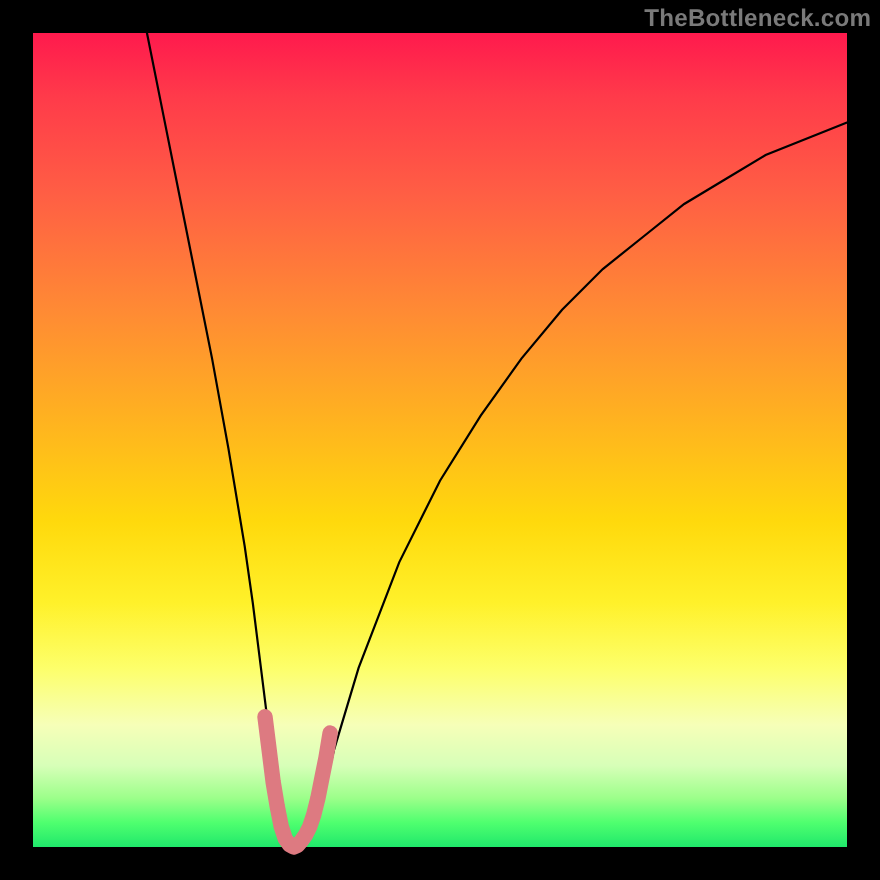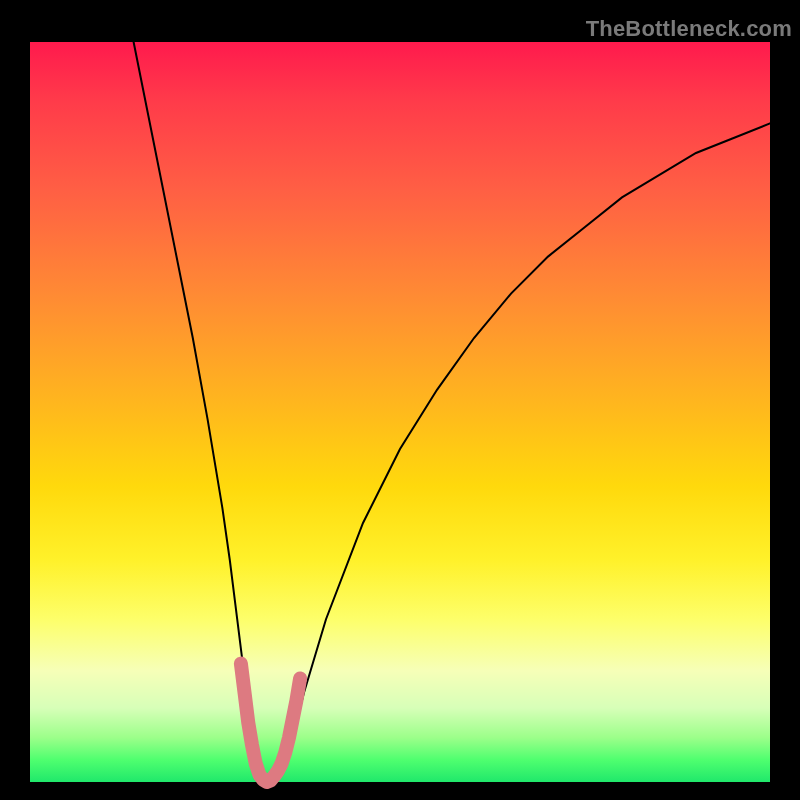--- a/index.html
+++ b/index.html
@@ -10,21 +10,20 @@
     background: #000;
     overflow: hidden;
   }
   .frame {
     position: absolute;
     left: 0;
     top: 0;
     width: 800px;
     height: 754px;
     background: #000;
-    margin-top: 12px;
   }
   .plot {
     position: absolute;
     left: 30px;
     top: 30px;
     width: 740px;
     height: 740px;
     
     background: linear-gradient(
       to bottom,

